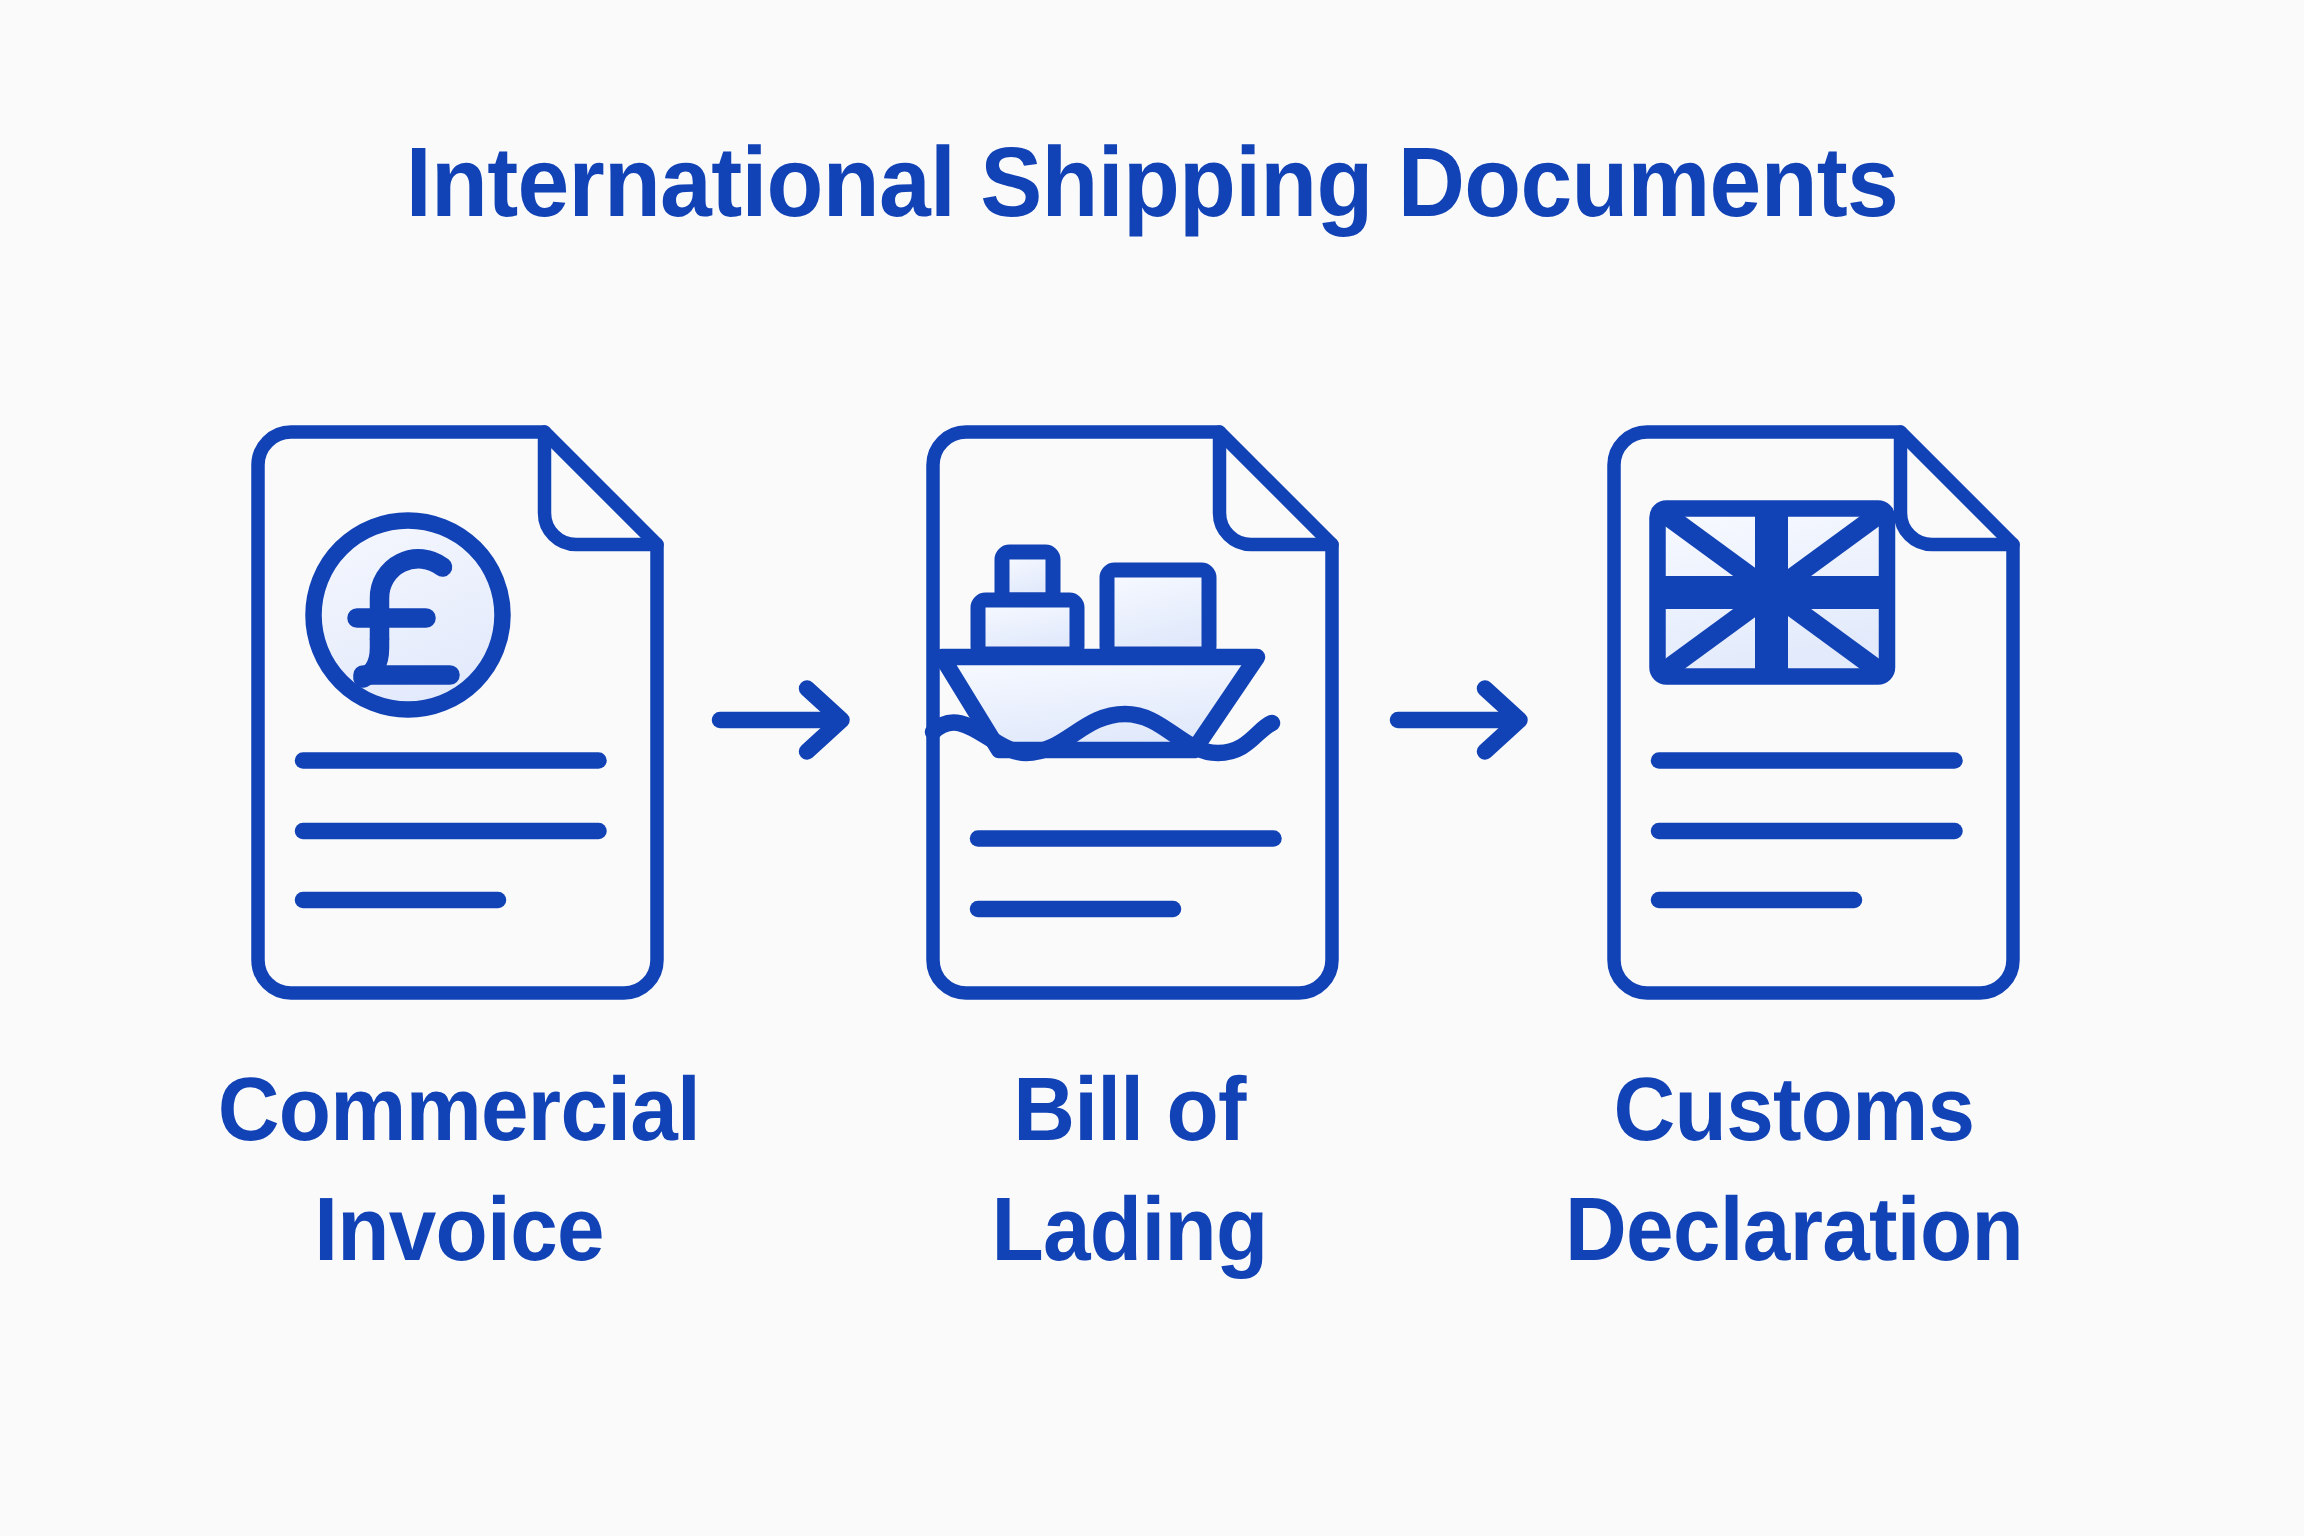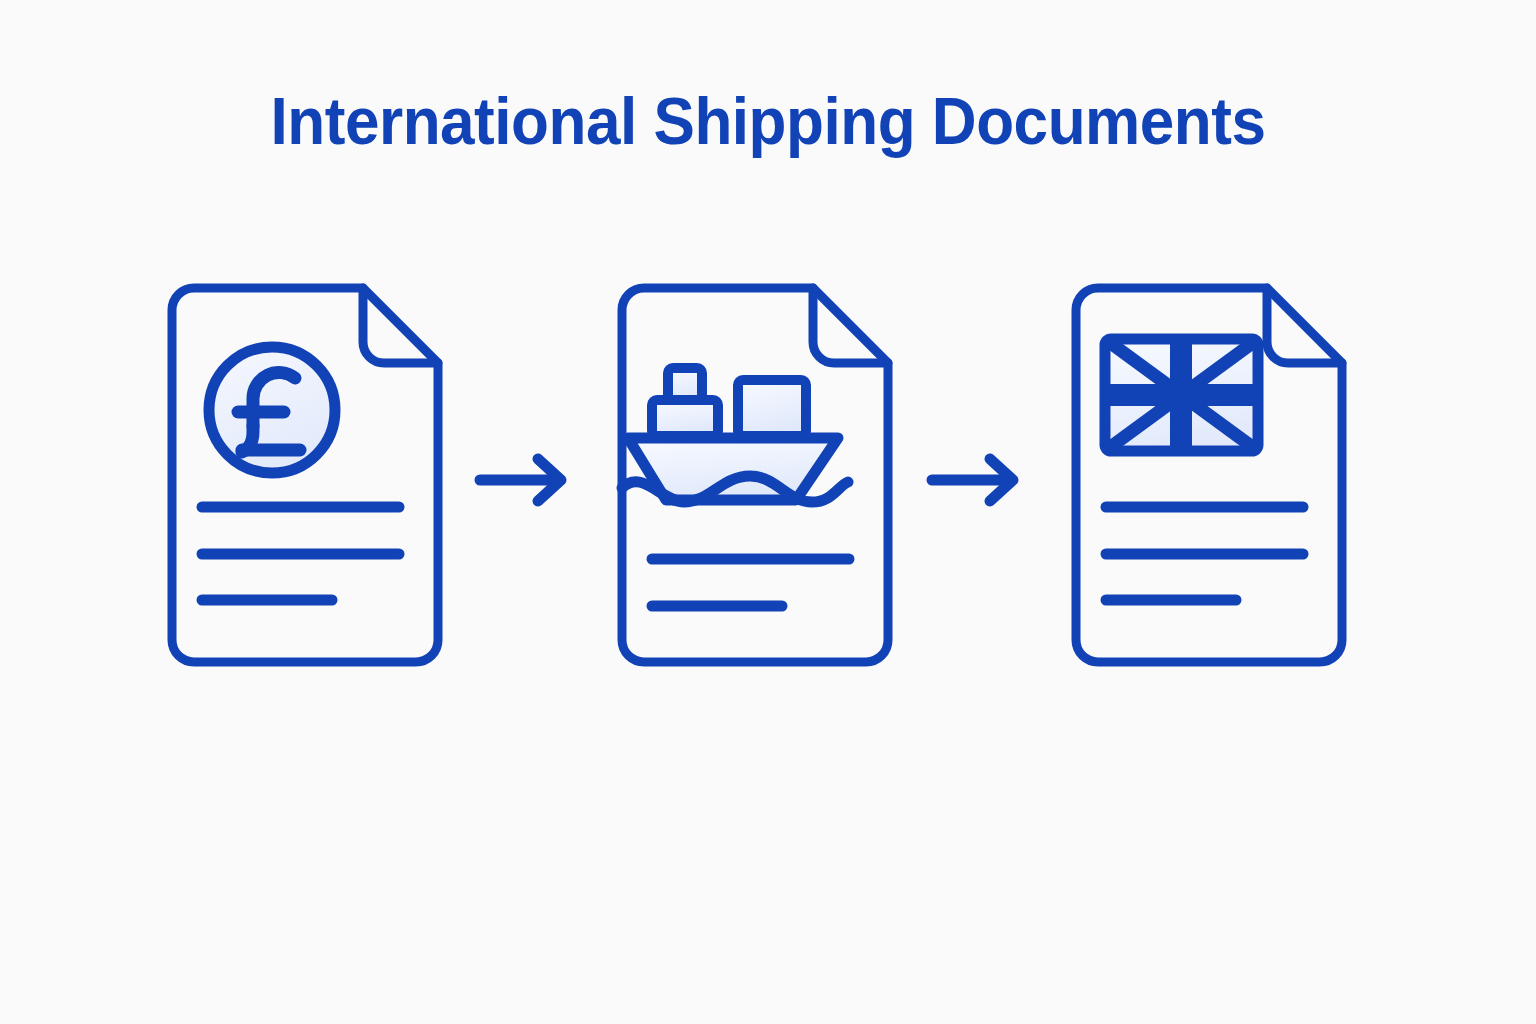--- a/index.html
+++ b/index.html
@@ -190,14 +190,28 @@
         <rect x="51" y="59" width="153" height="112" rx="6" fill="none" stroke="#1243b6" stroke-width="11"></rect>
 
         <line x1="52" y1="227" x2="249" y2="227" stroke="#1243b6" stroke-width="11" stroke-linecap="round"></line>
         <line x1="52" y1="274" x2="249" y2="274" stroke="#1243b6" stroke-width="11" stroke-linecap="round"></line>
         <line x1="52" y1="320" x2="182" y2="320" stroke="#1243b6" stroke-width="11" stroke-linecap="round"></line>
       </svg>
     </div>
 
   </div>
 
+  <div class="labels">
+    <div class="label l0">
+      <span class="ln">Commercial</span>
+      <span class="ln">Invoice</span>
+    </div>
+    <div class="label l1">
+      <span class="ln">Bill of</span>
+      <span class="ln">Lading</span>
+    </div>
+    <div class="label l2">
+      <span class="ln">Customs</span>
+      <span class="ln">Declaration</span>
+    </div>
+  </div>
 
 </div>
 
 </body></html>

